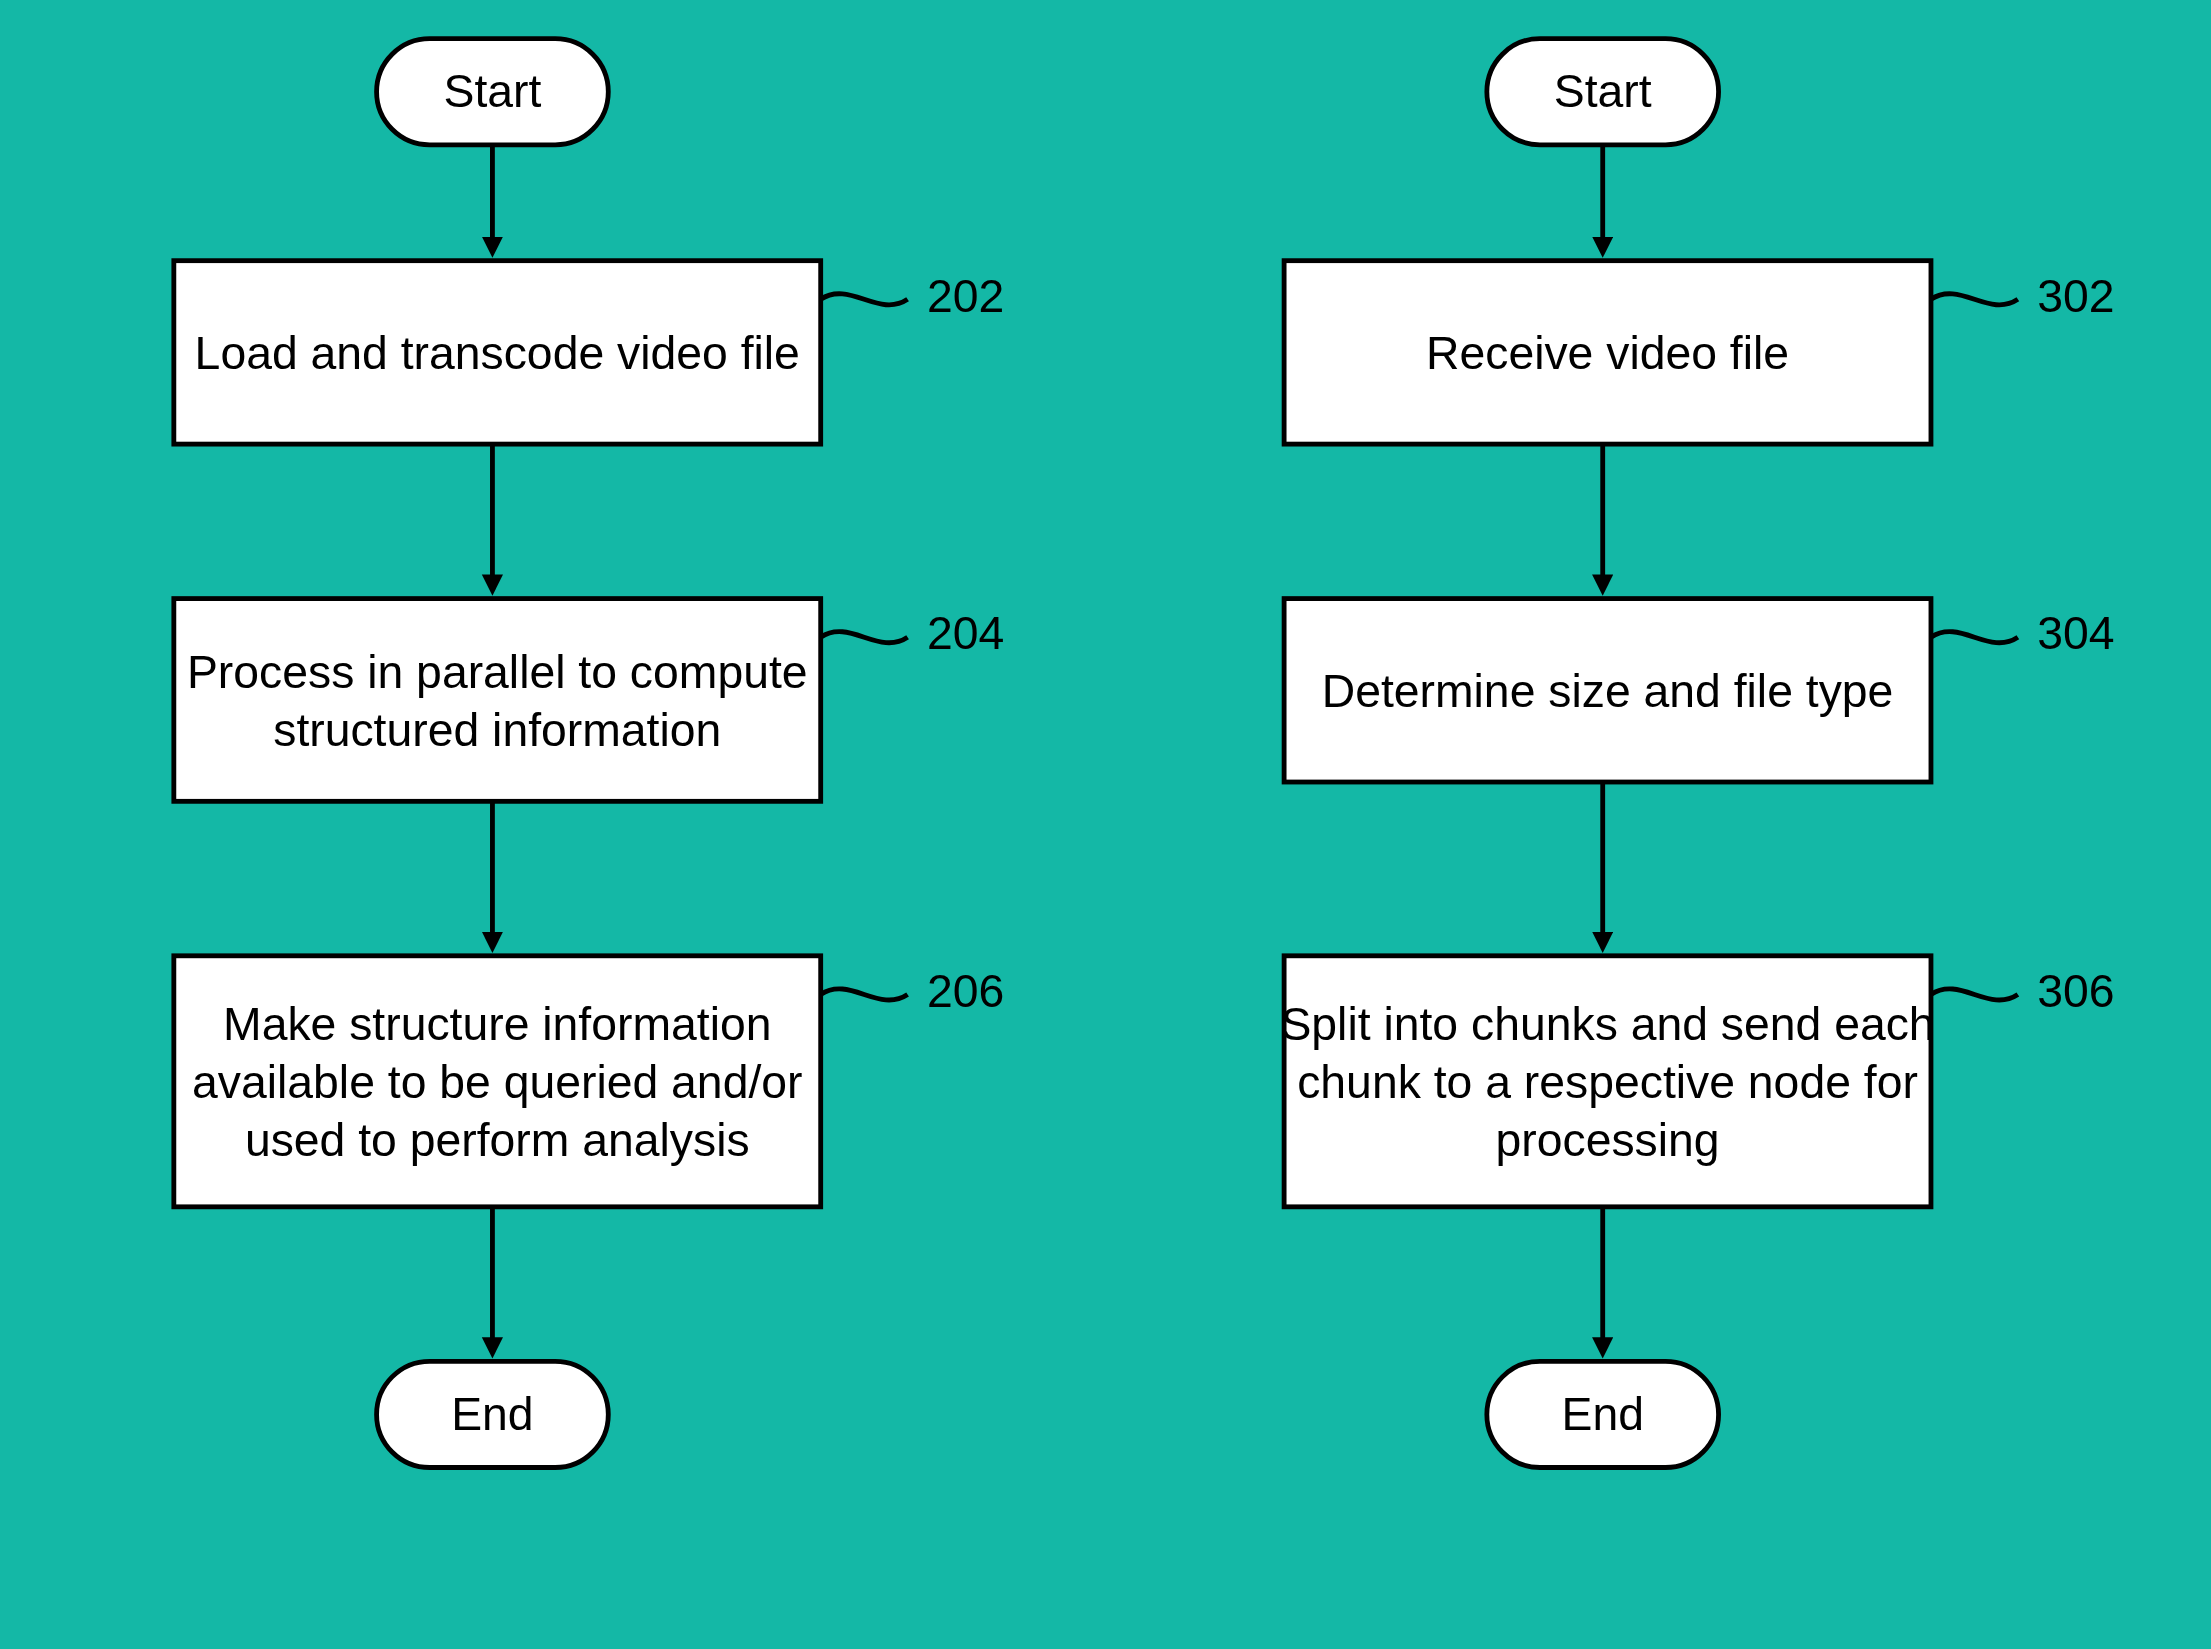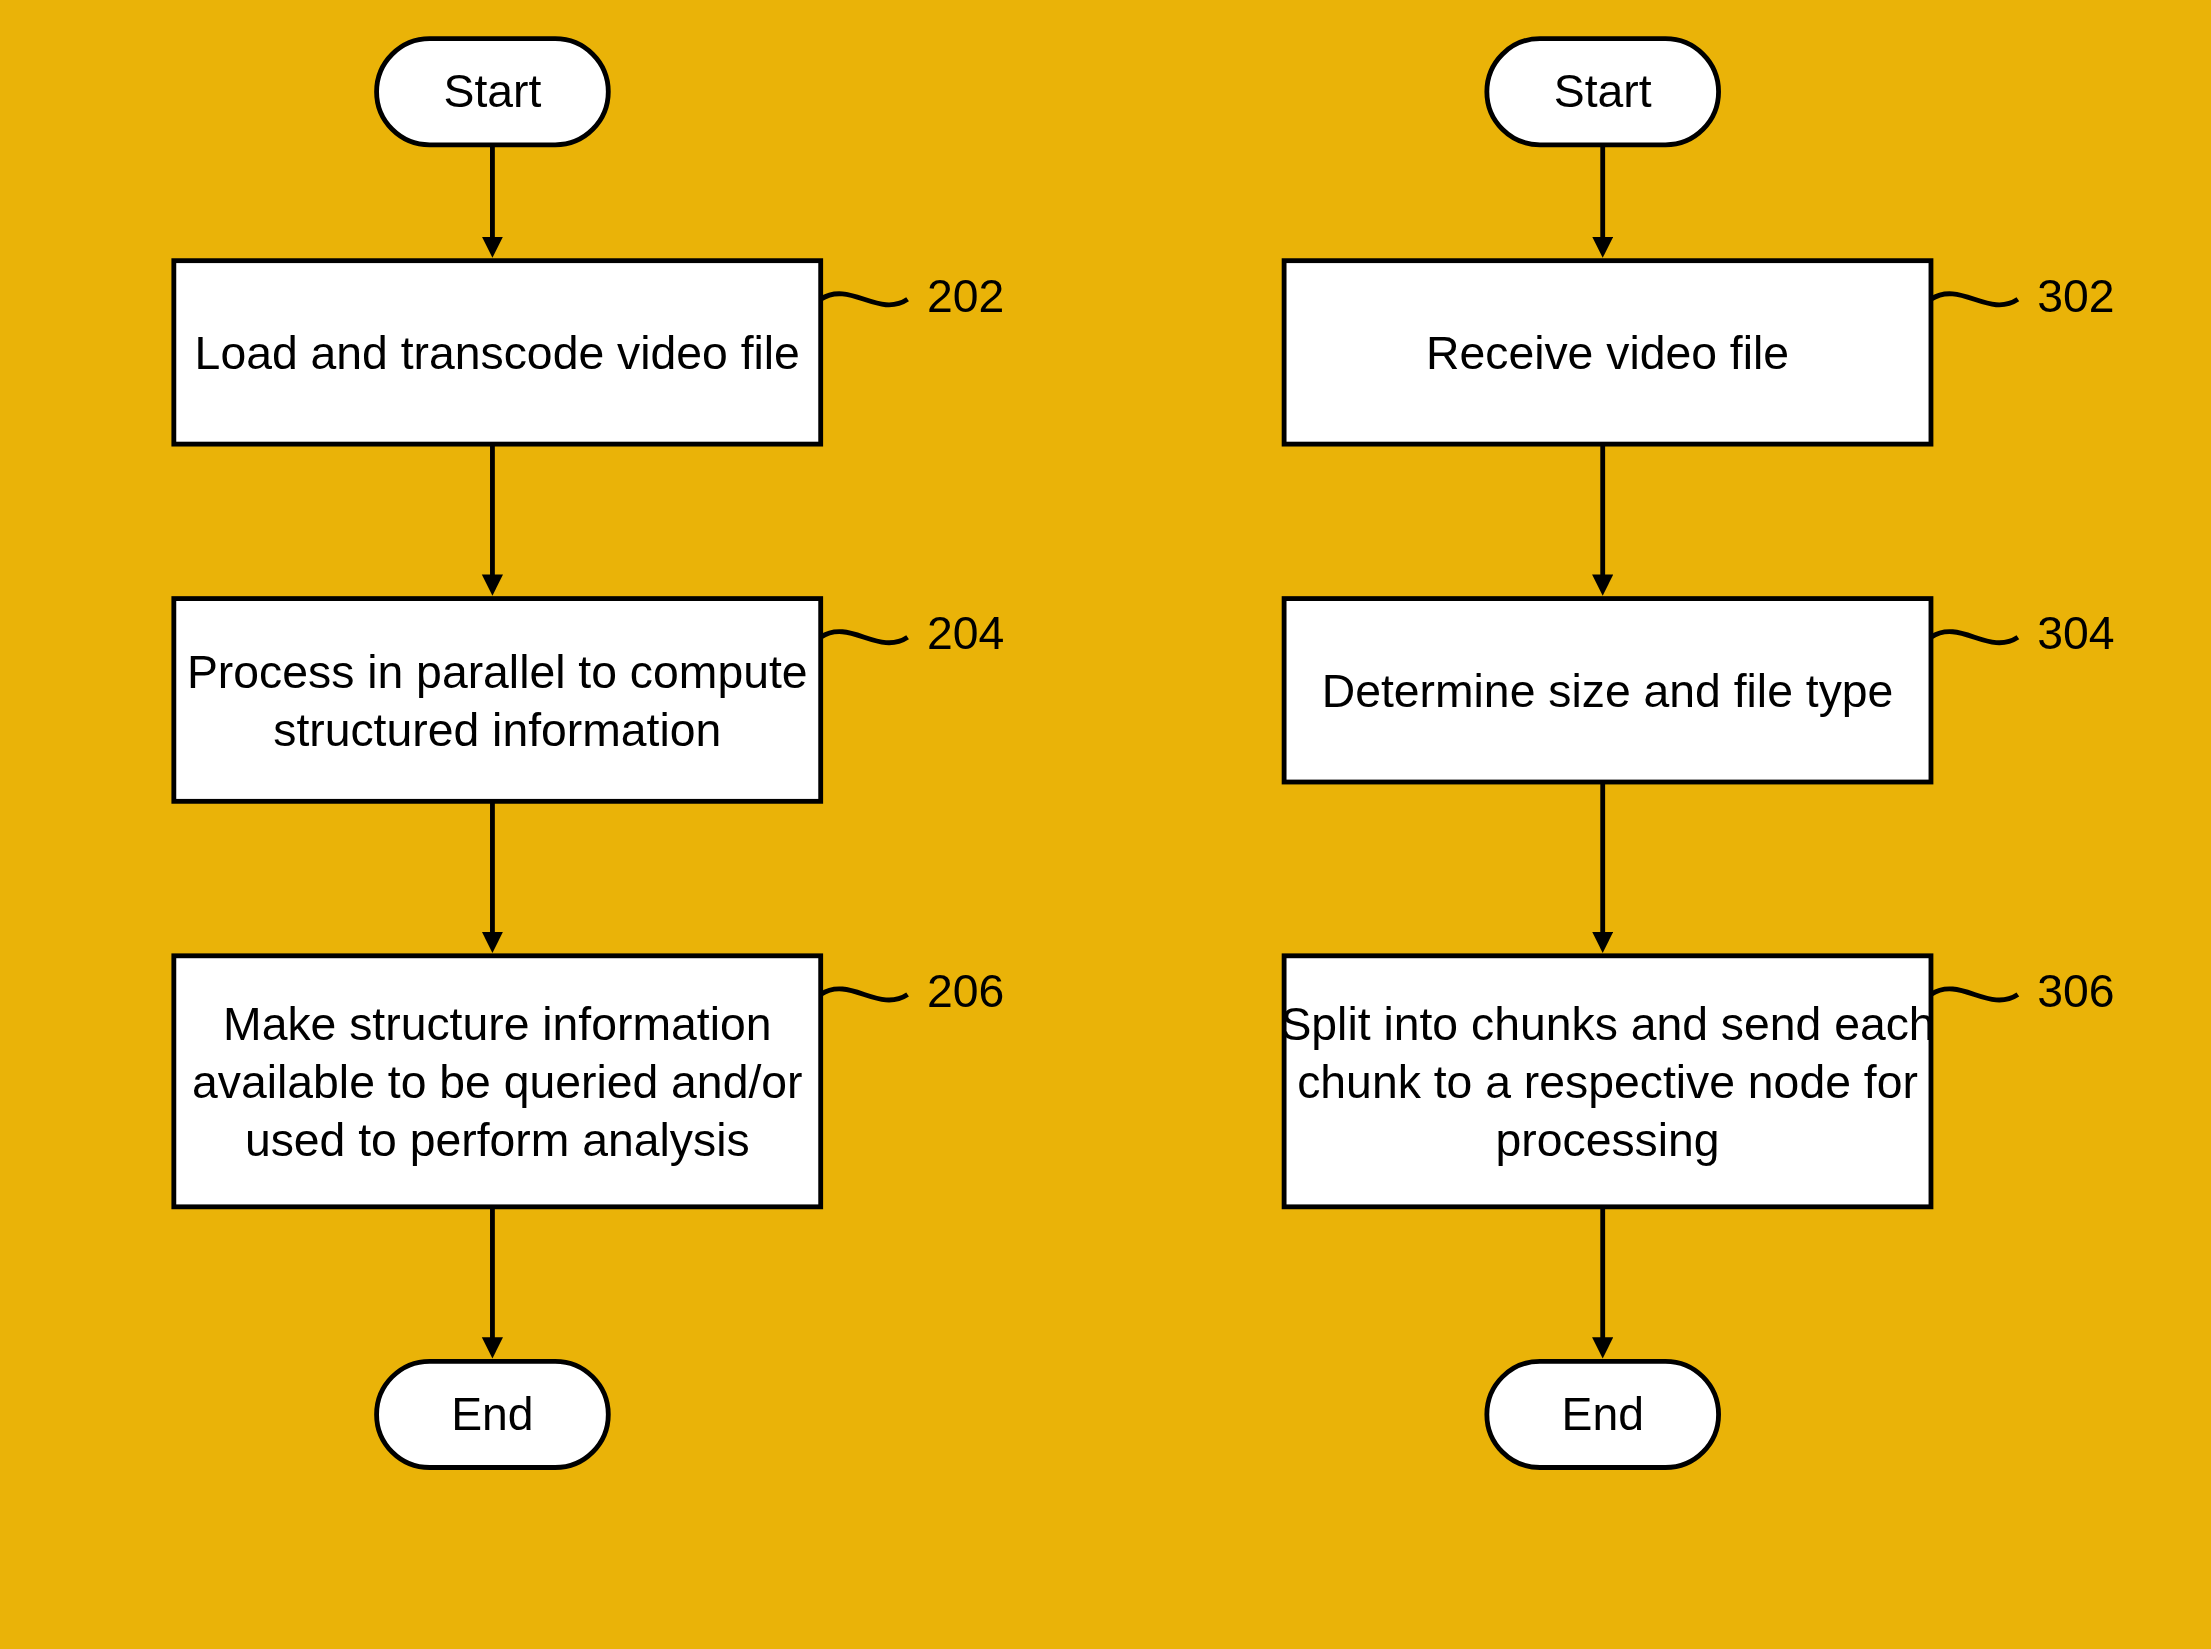--- a/index.html
+++ b/index.html
@@ -5,21 +5,21 @@
 html, body {
   margin: 0;
   padding: 0;
   background: #ffffff;
   font-family: Arial, Helvetica, sans-serif;
 }
 .page {
   width: 2211px;
   height: 1649px;
   position: relative;
-  background: #eab308;
+  background: #14b8a6;
 }
 svg { display:block; }
 .node-text {
   font-size: 48px;
   fill: #000000;
   text-anchor: middle;
   dominant-baseline: middle;
 }
 .label-text {
   font-size: 48px;

